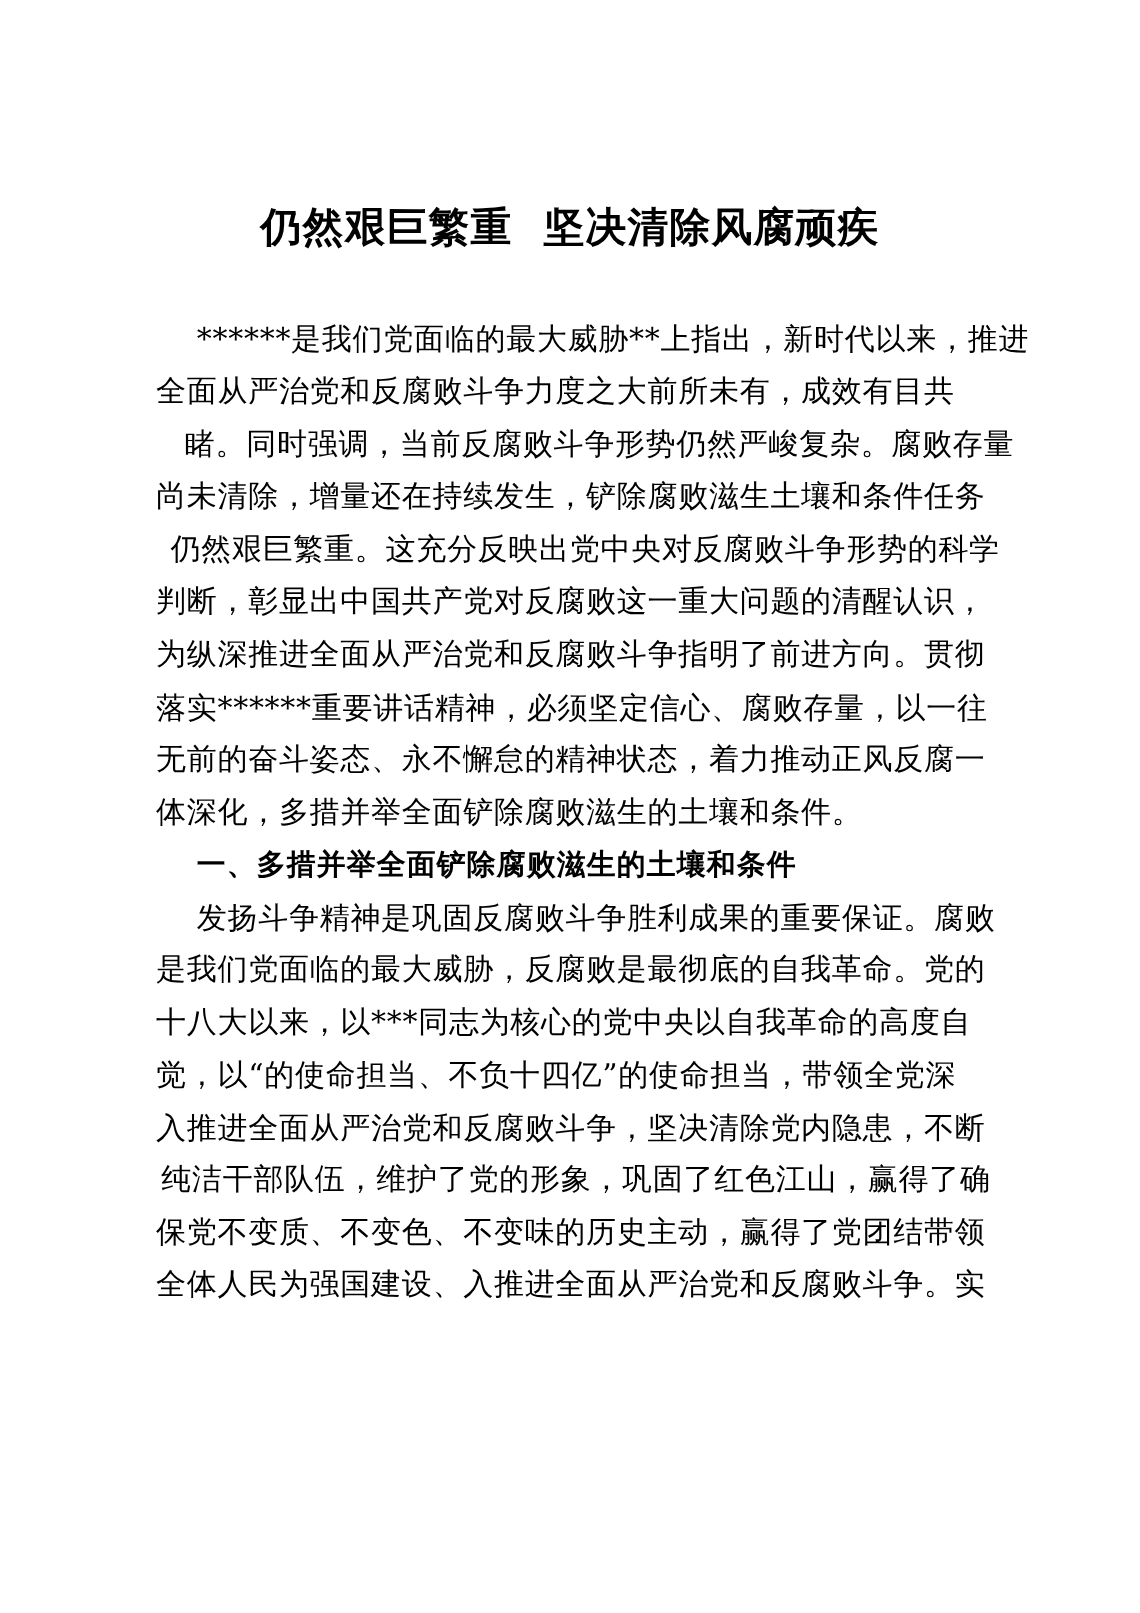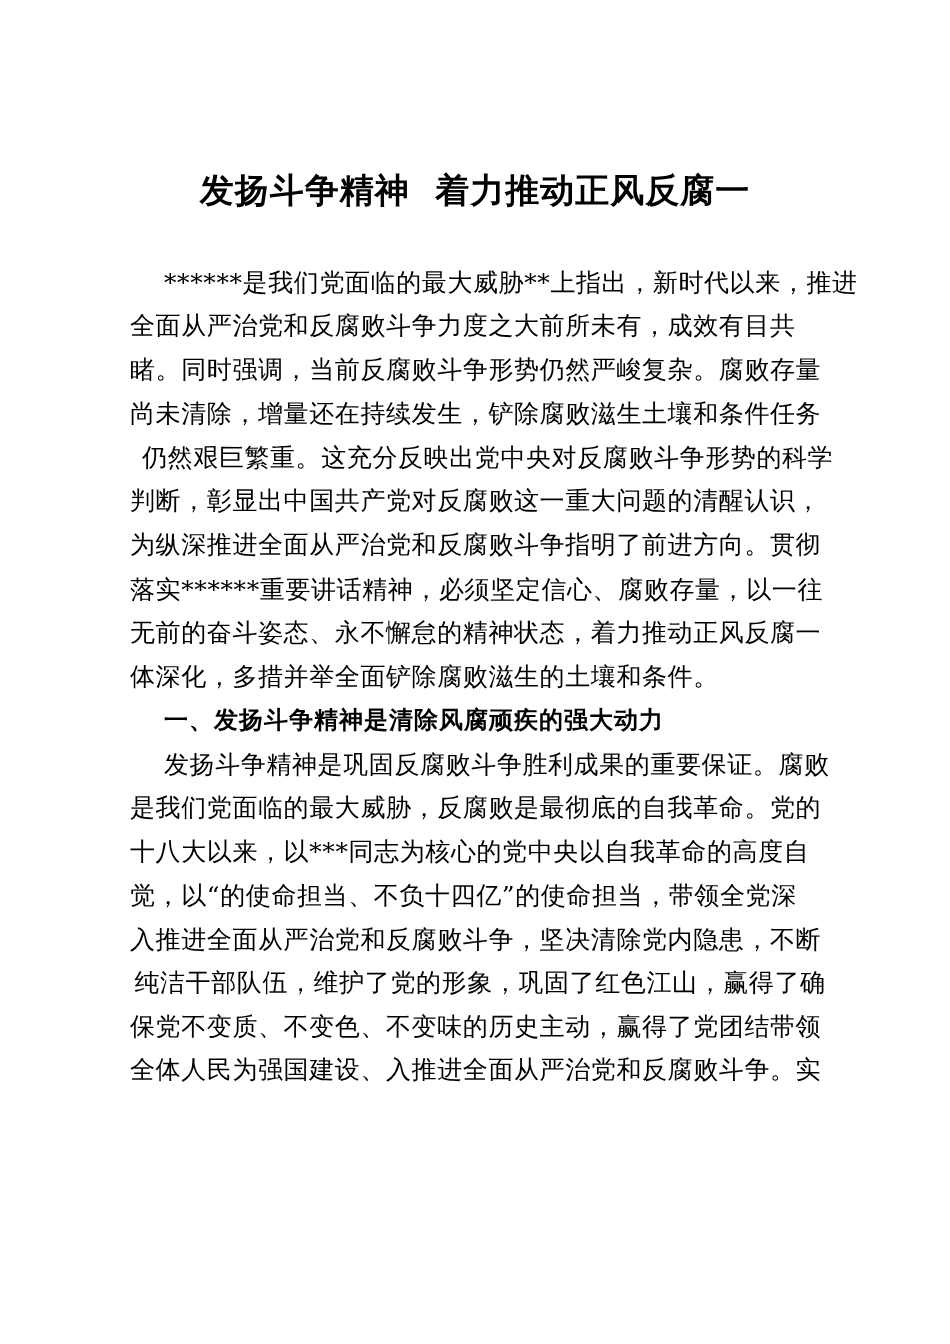--- a/index.html
+++ b/index.html
@@ -58,36 +58,36 @@
       line-height: 32px;
       white-space: pre;
       letter-spacing: 1px;
     }
   </style>
 </head>
 <body>
 
 <div class="page">
 
-  <div class="title">发扬斗争精神  着力推动正风反腐一</div>
+  <div class="title">仍然艰巨繁重  坚决清除风腐顽疾</div>
 
   <div>
     <div class="line indent" style="top:267px;">******是我们党面临的最大威胁**上指出，新时代以来，推进</div>
     <div class="line" style="top:310px;">全面从严治党和反腐败斗争力度之大前所未有，成效有目共</div>
-    <div class="line" style="top:354px;">睹。同时强调，当前反腐败斗争形势仍然严峻复杂。腐败存量</div>
+    <div class="line" style="top:354px;margin-left:24px;">睹。同时强调，当前反腐败斗争形势仍然严峻复杂。腐败存量</div>
     <div class="line" style="top:398px;">尚未清除，增量还在持续发生，铲除腐败滋生土壤和条件任务</div>
     <div class="line" style="top:442px;margin-left:12px;">仍然艰巨繁重。这充分反映出党中央对反腐败斗争形势的科学</div>
     <div class="line" style="top:485px;">判断，彰显出中国共产党对反腐败这一重大问题的清醒认识，</div>
     <div class="line" style="top:529px;">为纵深推进全面从严治党和反腐败斗争指明了前进方向。贯彻</div>
     <div class="line" style="top:574px;">落实******重要讲话精神，必须坚定信心、腐败存量，以一往</div>
     <div class="line" style="top:617px;">无前的奋斗姿态、永不懈怠的精神状态，着力推动正风反腐一</div>
     <div class="line" style="top:661px;">体深化，多措并举全面铲除腐败滋生的土壤和条件。</div>
   </div>
 
-  <div class="heading" style="top:704px;">一、发扬斗争精神是清除风腐顽疾的强大动力</div>
+  <div class="heading" style="top:704px;">一、多措并举全面铲除腐败滋生的土壤和条件</div>
 
   <div>
     <div class="line indent" style="top:749px;">发扬斗争精神是巩固反腐败斗争胜利成果的重要保证。腐败</div>
     <div class="line" style="top:792px;">是我们党面临的最大威胁，反腐败是最彻底的自我革命。党的</div>
     <div class="line" style="top:836px;">十八大以来，以***同志为核心的党中央以自我革命的高度自</div>
     <div class="line" style="top:880px;">觉，以“的使命担当、不负十四亿”的使命担当，带领全党深</div>
     <div class="line" style="top:924px;">入推进全面从严治党和反腐败斗争，坚决清除党内隐患，不断</div>
     <div class="line" style="top:967px;text-align:center;">纯洁干部队伍，维护了党的形象，巩固了红色江山，赢得了确</div>
     <div class="line" style="top:1011px;">保党不变质、不变色、不变味的历史主动，赢得了党团结带领</div>
     <div class="line" style="top:1054px;">全体人民为强国建设、入推进全面从严治党和反腐败斗争。实</div>

